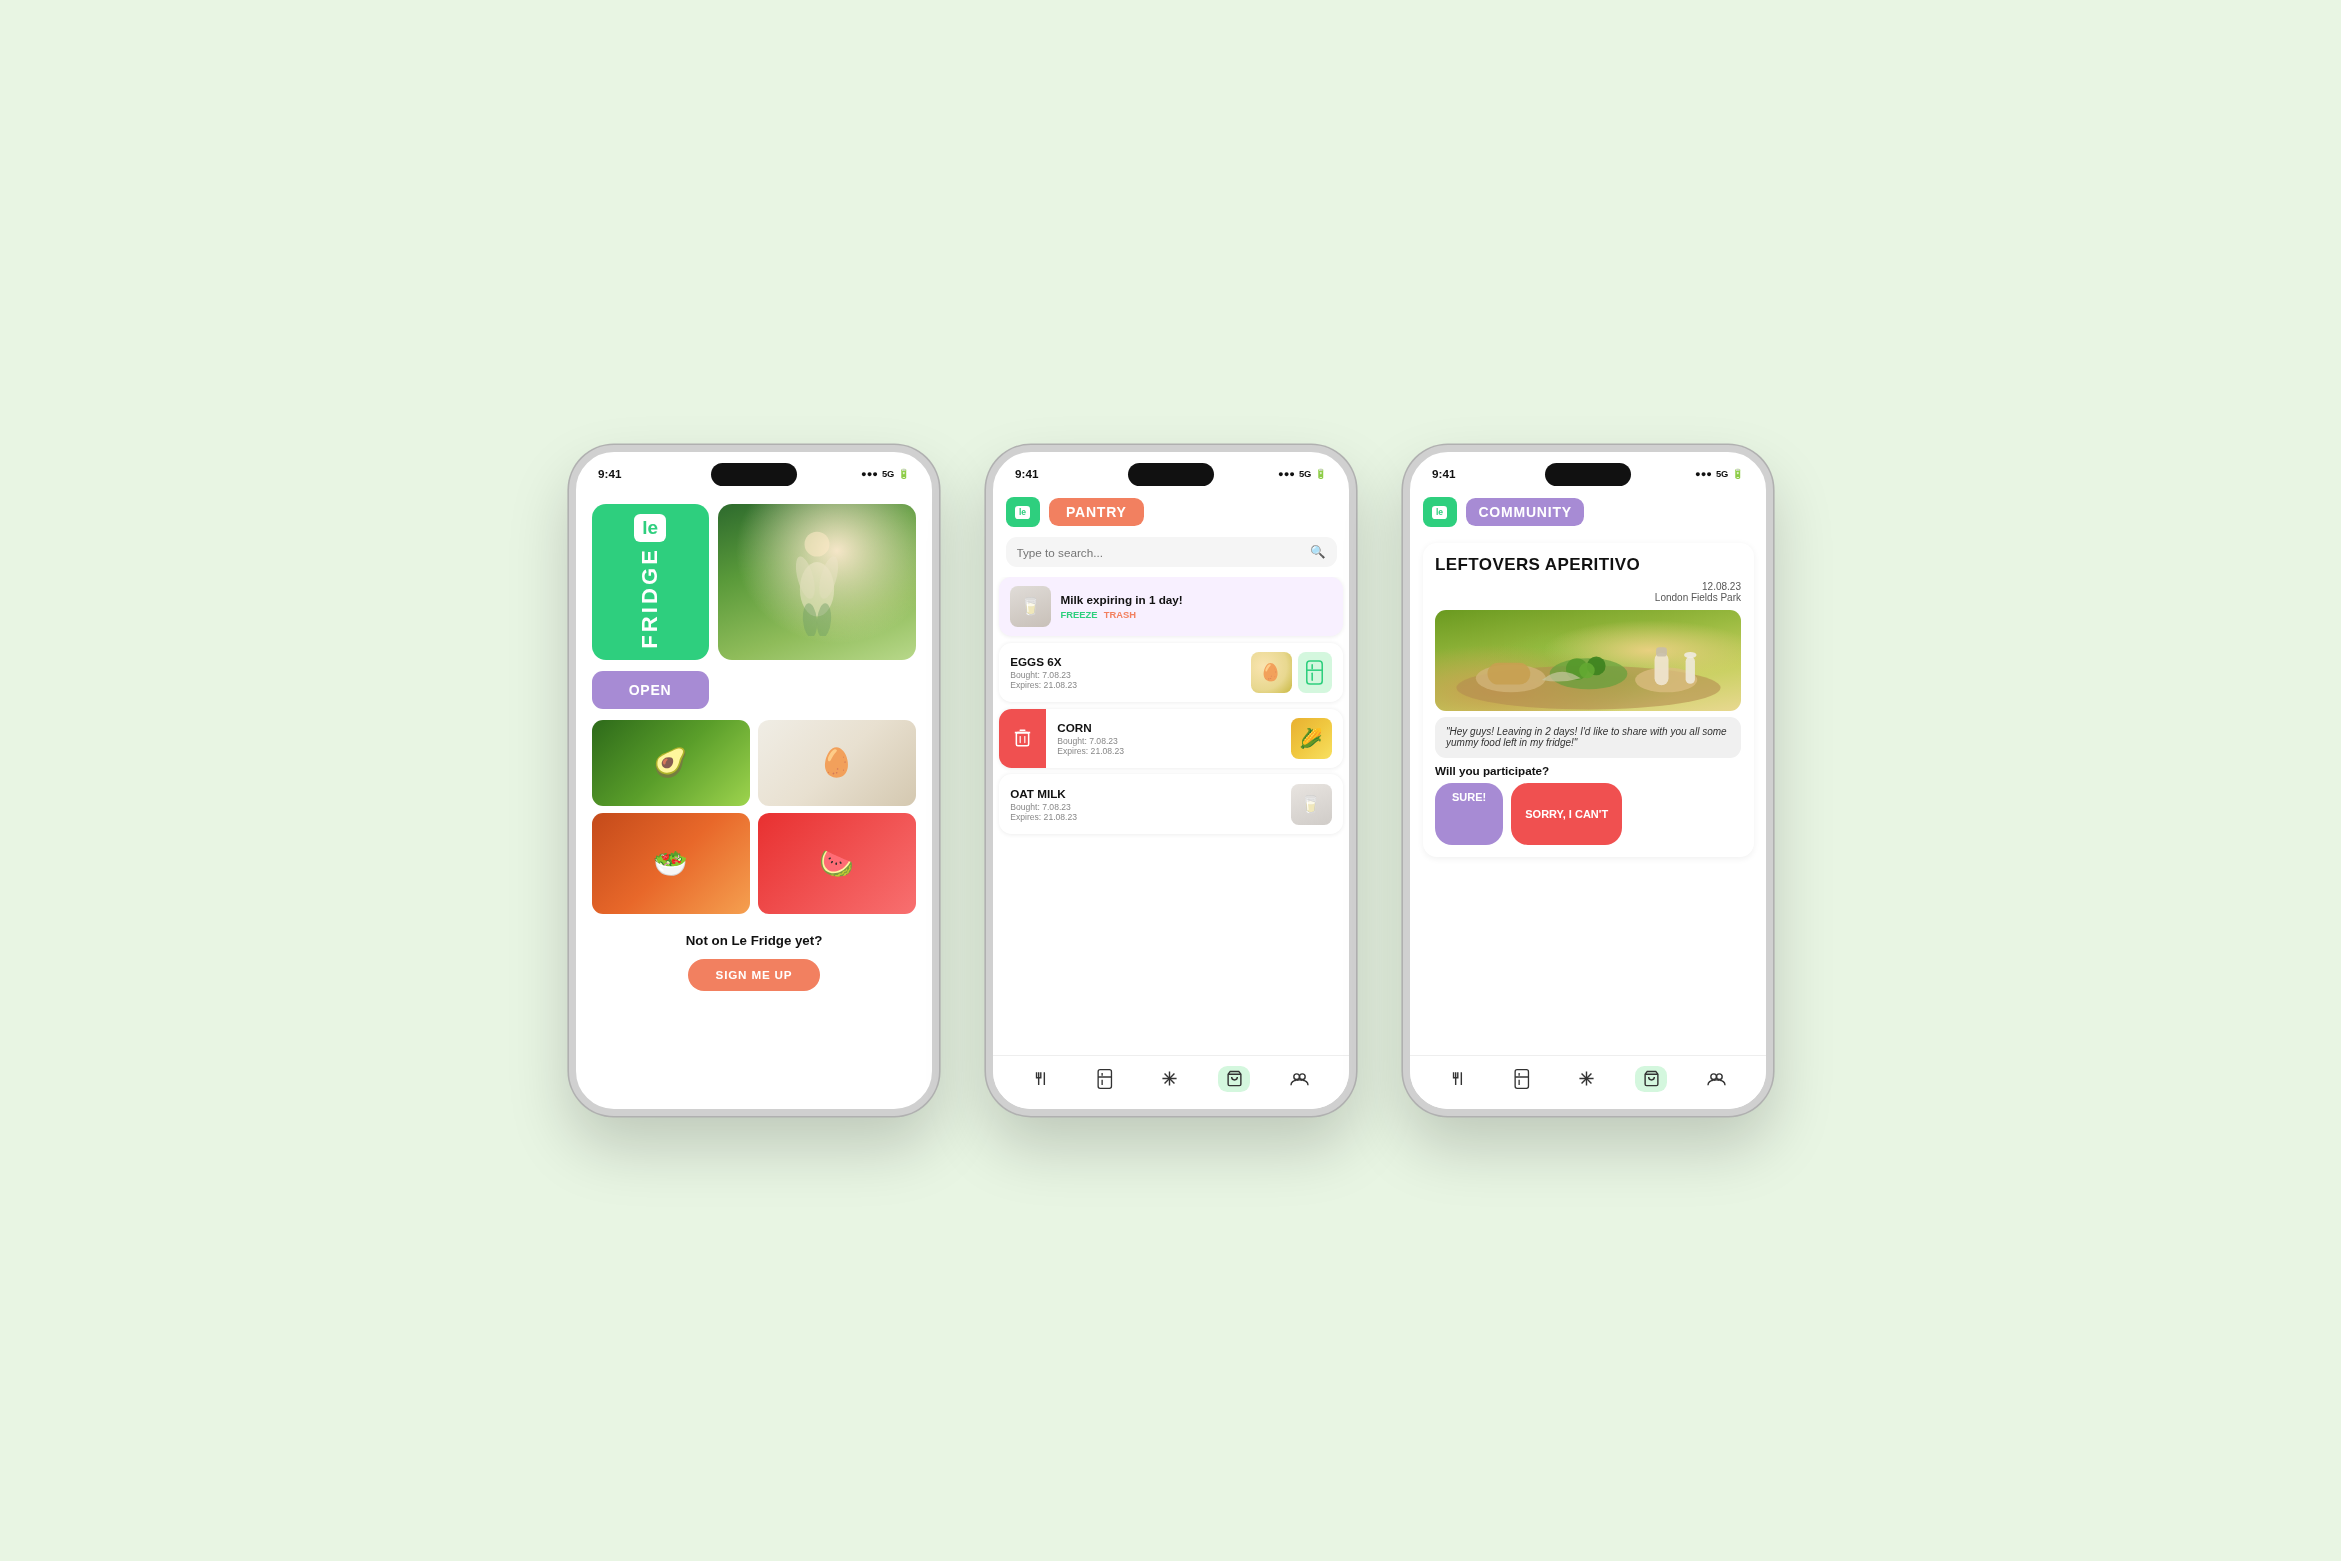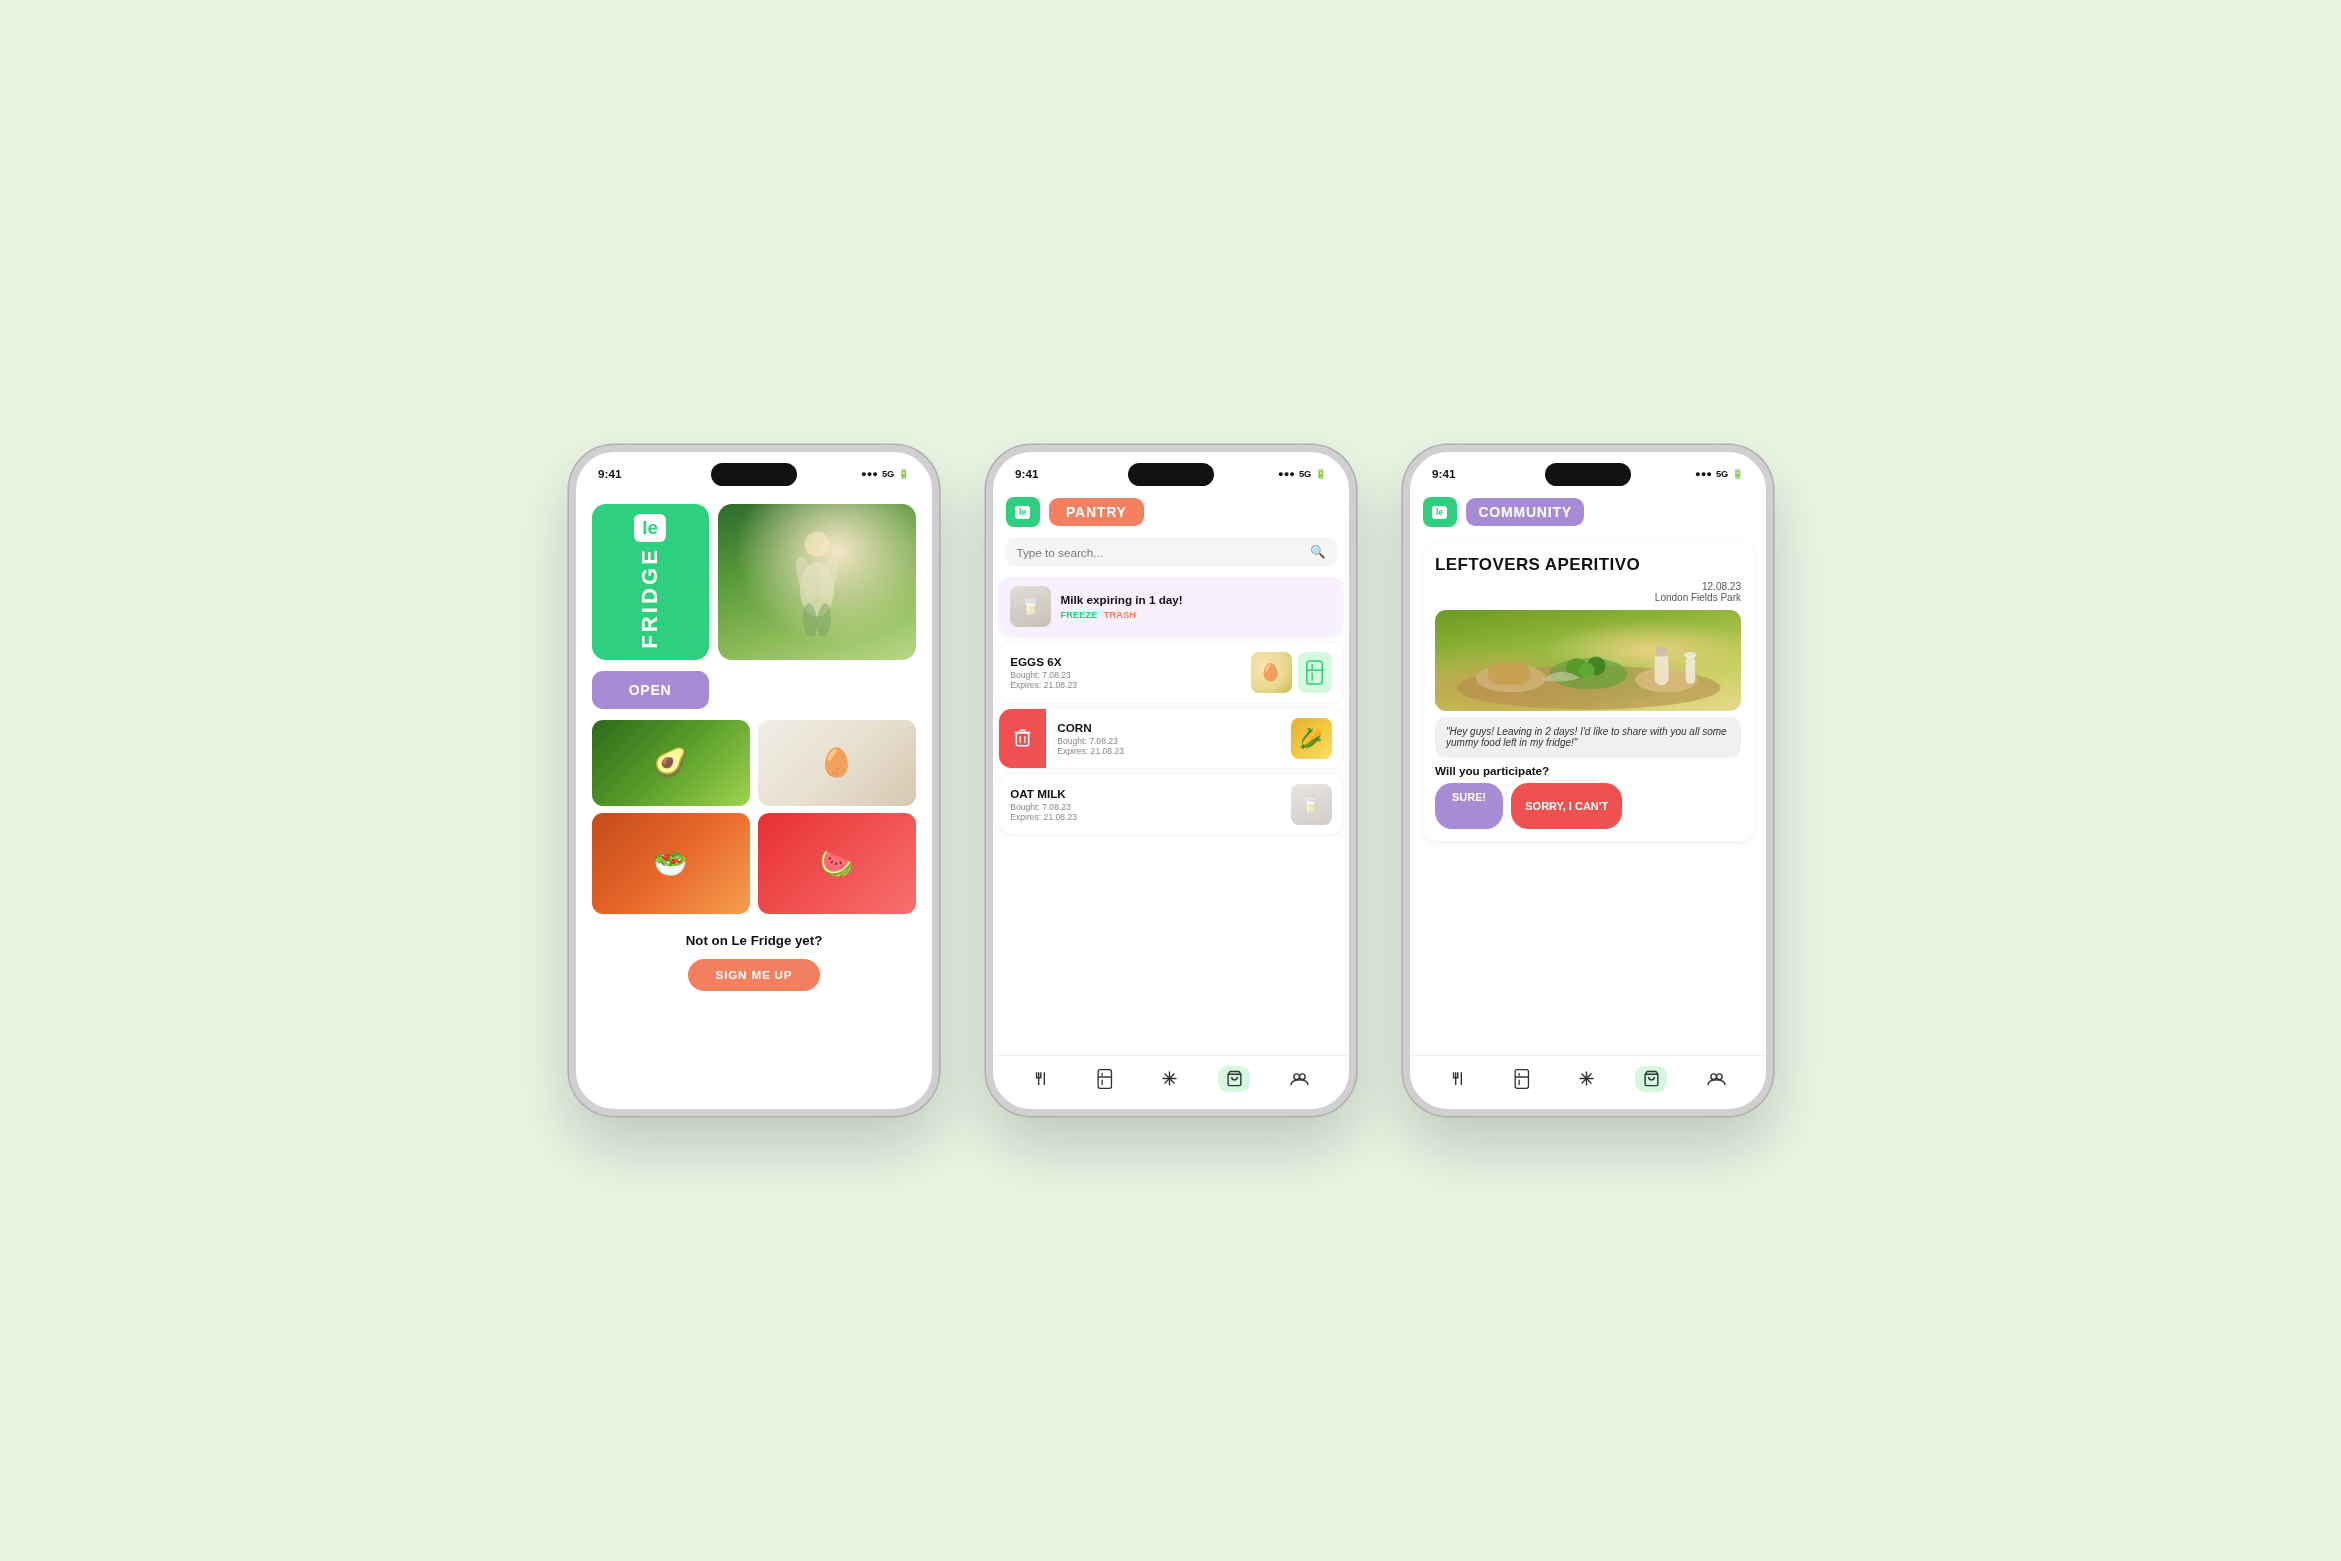--- a/index.html
+++ b/index.html
@@ -505,21 +505,21 @@
       border-radius: 17px;
       padding: 7.8px 17px;
     }
 
     .sorry-btn {
       background: #f05050;
       color: white;
       font-weight: 800;
       font-size: 11px;
       border-radius: 17px;
-      padding: 17px 14px;
+      padding: 25px 14px;
     }
 
     
     .corn-item {
       display: flex;
       gap: 0;
       background: white;
       border-radius: 12.5px;
       box-shadow: 0 0.8px 4.7px rgba(0,0,0,0.07);
       overflow: hidden;

